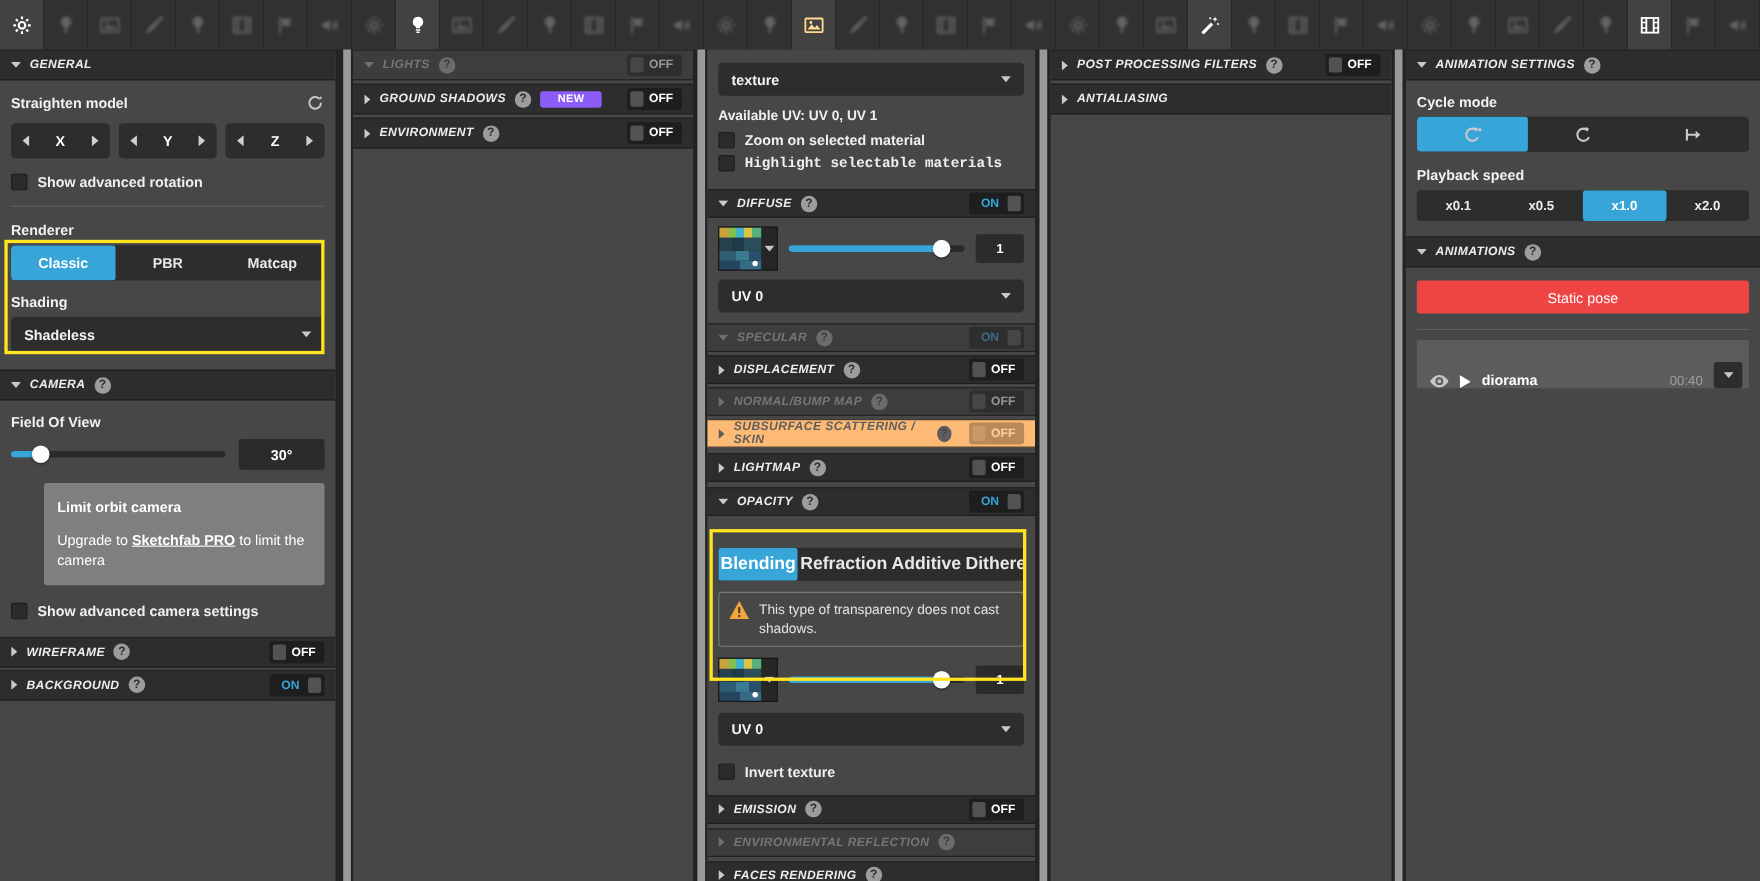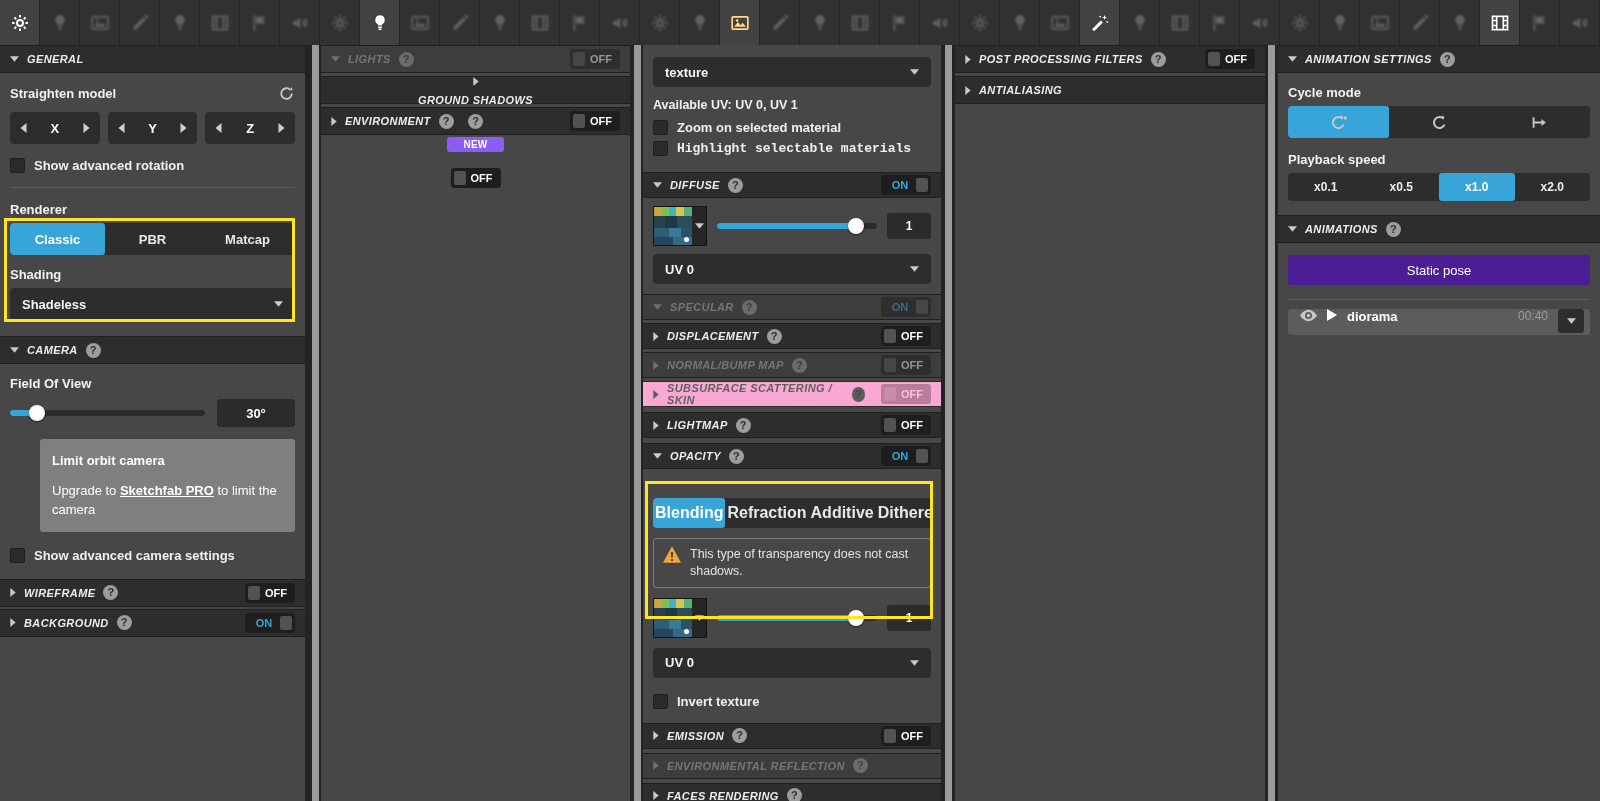--- a/index.html
+++ b/index.html
@@ -29,21 +29,21 @@
   .sec { height:28px; background:#2d2d2d; border-top:1px solid #1f1f1f; border-bottom:1px solid #1f1f1f;
     display:flex; align-items:center; gap:8px; padding:0 10px; margin-top:2px; }
   .sec:first-child { margin-top:0; }
   .sec .label { font-size:11px; font-weight:700; letter-spacing:.4px; color:#ededed;font-style:italic; }
   .sec .spacer { flex:1; }
   .sec.h26 { height:26px; }
   .sec.dim { background:#3d3d3d; }
   .sec.dim .label { color:#767676; }
   .sec.dim .qicon { background:#6b6b6b; color:#3d3d3d; }
   .sec.dim .ic { color:#6f6f6f; }
-  .sec.dim2 { background:#f9a8d4; border-color:#2c2c2c; }
+  .sec.dim2 { background:#fdba74; border-color:#2c2c2c; }
   .sec.dim2 .label { color:#5f5f5f; }
   .sec.dim2 .qicon { background:#5d5d5d; color:#454545; }
   .sec.dim2 .ic { color:#5c5c5c; }
 
   .ic { display:inline-flex; align-items:center; justify-content:center; color:#c9c9c9; }
   .ic svg { display:block; }
   .qicon { width:15px; height:15px; border-radius:50%; background:#9d9d9d; color:#2e2e2e;
     font-size:11px; font-weight:700; line-height:15px; text-align:center; display:inline-block; }
 
   
@@ -112,23 +112,23 @@
   .infobox b { text-decoration:underline; }
 
   
   .cyclebtns { height:32px; background:#2d2d2d; border-radius:4px; display:flex; overflow:hidden; }
   .cyclebtn { flex:1; display:flex; align-items:center; justify-content:center; color:#e8e8e8; }
   .cyclebtn.active { background:#38a5d8; border-radius:3px; color:#fff; }
   .speedbtns { height:28px; background:#2d2d2d; border-radius:4px; display:flex; overflow:hidden; }
   .speedbtn { flex:1; display:flex; align-items:center; justify-content:center; font-size:12px;
     font-weight:700; color:#ededed; }
   .speedbtn.active { background:#38a5d8; border-radius:3px; color:#fff; }
-  .bigbtn { height:30px; background:#4c1d95; border-radius:3px; display:flex; align-items:center;
+  .bigbtn { height:30px; background:#ef4444; border-radius:3px; display:flex; align-items:center;
     justify-content:center; font-size:13px; color:#fff; }
-  .cliprow { height:26px; background:#5c5c5c; border-radius:3px; display:flex; align-items:flex-start;
+  .cliprow { height:44px; background:#5c5c5c; border-radius:3px; display:flex; align-items:flex-end;
     gap:10px; padding:0 6px 0 12px; }
   .cliprow .name { font-size:13px; font-weight:700; color:#fff; }
   .cliprow .time { font-size:12px; color:#9d9d9d; margin-left:auto; }
   .clip-dd { width:26px; height:24px; background:#2d2d2d; border-radius:3px; display:flex;
     align-items:center; justify-content:center; color:#ccc; }
 
   .badge { background:#8b5cf6; color:#fff; font-size:10px; font-weight:700; padding:2px 16px;
     border-radius:3px; letter-spacing:.3px; }
 </style>
 </head>
@@ -568,21 +568,21 @@
       </span>
     <span class="label">LIGHTS</span>
     <span class="qicon">?</span>
     <span class="spacer"></span>
     <div class="toggle off dim">
       <div class="knob"></div>
         <span class="st">OFF</span>
     </div>
   </div>
 
-  <div class="sec" style="margin-top:3px;flex-direction:column;">
+  <div class="sec" style="margin-top:3px;">
     <span class="ic">
         <svg width="6" height="9" viewBox="0 0 6 10" fill="currentColor">
           <path d="M0 0l6 5-6 5z"></path>
         </svg>
       </span>
     <span class="label">GROUND SHADOWS</span>
     <span class="qicon">?</span>
     <span class="badge">NEW</span>
     <span class="spacer"></span>
     <div class="toggle off">

